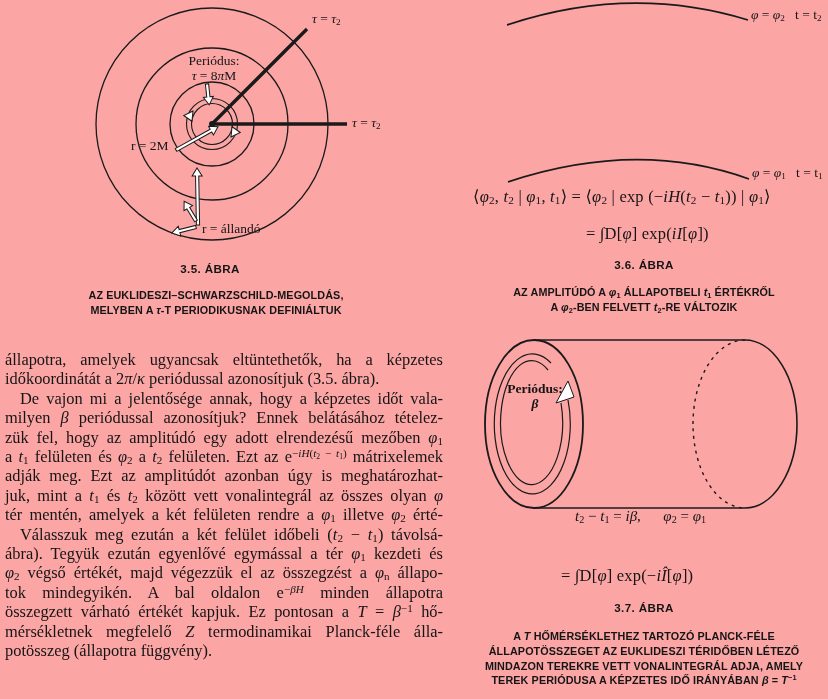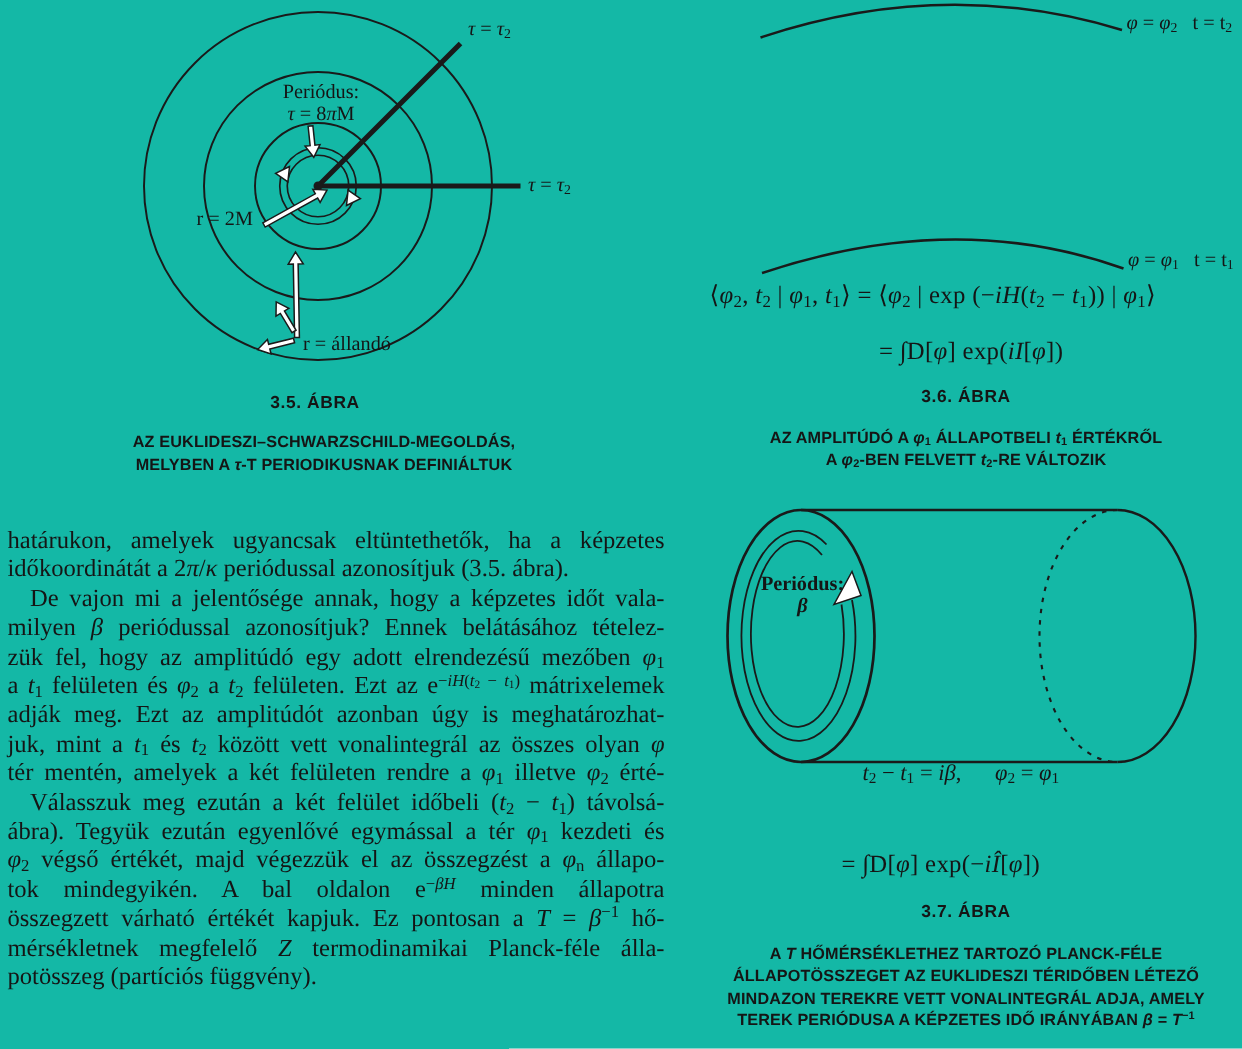--- a/index.html
+++ b/index.html
@@ -1,17 +1,17 @@
 <!DOCTYPE html>
 <html><head>
 <meta charset="utf-8">
 <style>
   html,body{margin:0;padding:0;background:#e8e8e8;}
   .page{
-    position:relative;width:828px;height:699px;background:#14b8a6;
+    position:relative;width:828px;height:699px;background:#fca5a5;
     color:#151515;font-family:"Liberation Serif","DejaVu Serif",serif;
     overflow:hidden;
   }
   .abs{position:absolute;}
   svg{position:absolute;}
   .lbl{font-size:13.5px;white-space:nowrap;line-height:14px;}
   .lbl-c{text-align:center;}
   .eq{font-size:16.5px;white-space:nowrap;letter-spacing:.2px;
       font-family:"Liberation Serif","DejaVu Serif","DejaVu Sans",serif;}
   .fig-num{
@@ -83,36 +83,36 @@
   <div class="abs lbl" style="left:752px;top:166px"><i>φ</i> = <i>φ</i><sub>1</sub>&nbsp;&nbsp; t = t<sub>1</sub></div>
   <div class="abs eq" style="left:473px;top:187px">⟨<i>φ</i><sub>2</sub>, <i>t</i><sub>2</sub> | <i>φ</i><sub>1</sub>, <i>t</i><sub>1</sub>⟩ = ⟨<i>φ</i><sub>2</sub> | exp (−<i>iH</i>(<i>t</i><sub>2</sub> − <i>t</i><sub>1</sub>)) | <i>φ</i><sub>1</sub>⟩</div>
   <div class="abs eq" style="left:586px;top:224px">= ∫D[<i>φ</i>] exp(<i>iI</i>[<i>φ</i>])</div>
   <div class="abs fig-num" style="left:458px;top:258px;width:372px">3.6. ÁBRA</div>
   <div class="abs fig-cap" style="left:458px;top:285px;width:372px">
     <div>AZ AMPLITÚDÓ A <i>φ</i><sub>1</sub> ÁLLAPOTBELI <i>t</i><sub>1</sub> ÉRTÉKRŐL</div>
     <div>A <i>φ</i><sub>2</sub>-BEN FELVETT <i>t</i><sub>2</sub>-RE VÁLTOZIK</div>
   </div>
 
   <div class="abs article" style="left:5px;top:350px">
-      <div class="line">határukon, amelyek ugyancsak eltüntethetők, ha a képzetes</div>
+      <div class="line">állapotra, amelyek ugyancsak eltüntethetők, ha a képzetes</div>
       <div class="line flush">időkoordinátát a 2<i>π</i>/<i>κ</i> periódussal azonosítjuk (3.5. ábra).</div>
       <div class="line ind">De vajon mi a jelentősége annak, hogy a képzetes időt vala-</div>
       <div class="line">milyen <i>β</i> periódussal azonosítjuk? Ennek belátásához tételez-</div>
       <div class="line">zük fel, hogy az amplitúdó egy adott elrendezésű mezőben <i>φ</i><sub>1</sub></div>
       <div class="line">a <i>t</i><sub>1</sub> felületen és <i>φ</i><sub>2</sub> a <i>t</i><sub>2</sub> felületen. Ezt az e<sup>−<i>iH</i>(<i>t</i><sub>2</sub> − <i>t</i><sub>1</sub>)</sup> mátrixelemek</div>
       <div class="line">adják meg. Ezt az amplitúdót azonban úgy is meghatározhat-</div>
       <div class="line">juk, mint a <i>t</i><sub>1</sub> és <i>t</i><sub>2</sub> között vett vonalintegrál az összes olyan <i>φ</i></div>
       <div class="line">tér mentén, amelyek a két felületen rendre a <i>φ</i><sub>1</sub> illetve <i>φ</i><sub>2</sub> érté-</div>
       <div class="line ind">Válasszuk meg ezután a két felület időbeli (<i>t</i><sub>2</sub> − <i>t</i><sub>1</sub>) távolsá-</div>
       <div class="line">ábra). Tegyük ezután egyenlővé egymással a tér <i>φ</i><sub>1</sub> kezdeti és</div>
       <div class="line"><i>φ</i><sub>2</sub> végső értékét, majd végezzük el az összegzést a <i>φ</i><sub>n</sub> állapo-</div>
       <div class="line">tok mindegyikén. A bal oldalon e<sup>−<i>βH</i></sup> minden állapotra</div>
       <div class="line">összegzett várható értékét kapjuk. Ez pontosan a <i>T</i> = <i>β</i><sup>−1</sup> hő-</div>
       <div class="line">mérsékletnek megfelelő <i>Z</i> termodinamikai Planck-féle álla-</div>
-      <div class="line flush">potösszeg (partíciós függvény).</div>
+      <div class="line flush">potösszeg (állapotra függvény).</div>
     </div>
 
   <svg style="left:460px;top:335px" width="368" height="185" viewBox="0 0 368 185">
     <line x1="74" y1="5" x2="285" y2="5" stroke="#1a1a1a" stroke-width="1.7"></line>
     <line x1="74" y1="173" x2="285" y2="173" stroke="#1a1a1a" stroke-width="1.7"></line>
     <ellipse cx="74" cy="89" rx="49" ry="84" fill="none" stroke="#1a1a1a" stroke-width="1.8"></ellipse>
     <path d="M 285 5 A 52 84 0 0 1 285 173" fill="none" stroke="#1a1a1a" stroke-width="1.6"></path>
     <path d="M 285 5 A 52 84 0 0 0 285 173" fill="none" stroke="#1a1a1a" stroke-width="1.4" stroke-dasharray="3 4.5"></path>
 
     <path d="M 91 28 A 38 70 0 1 0 108 65" fill="none" stroke="#1a1a1a" stroke-width="1.2"></path>

